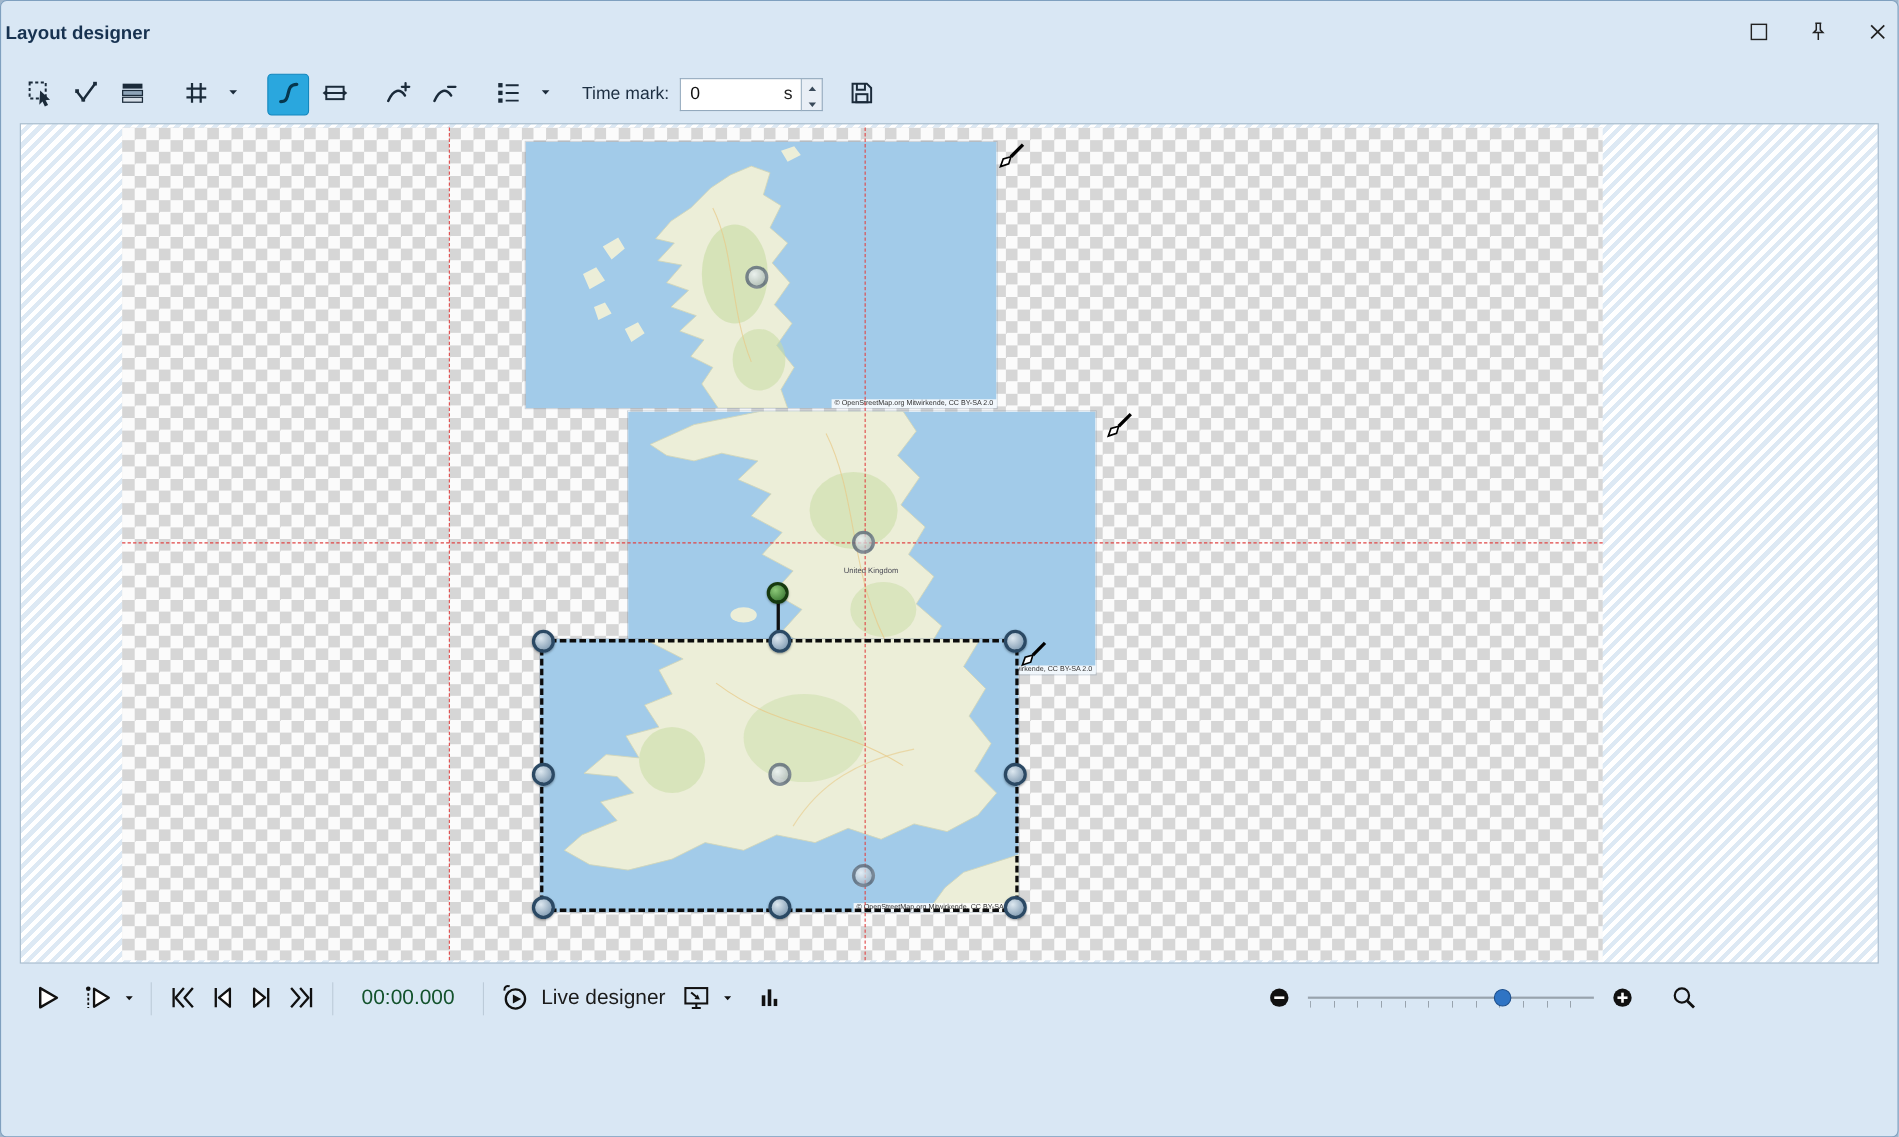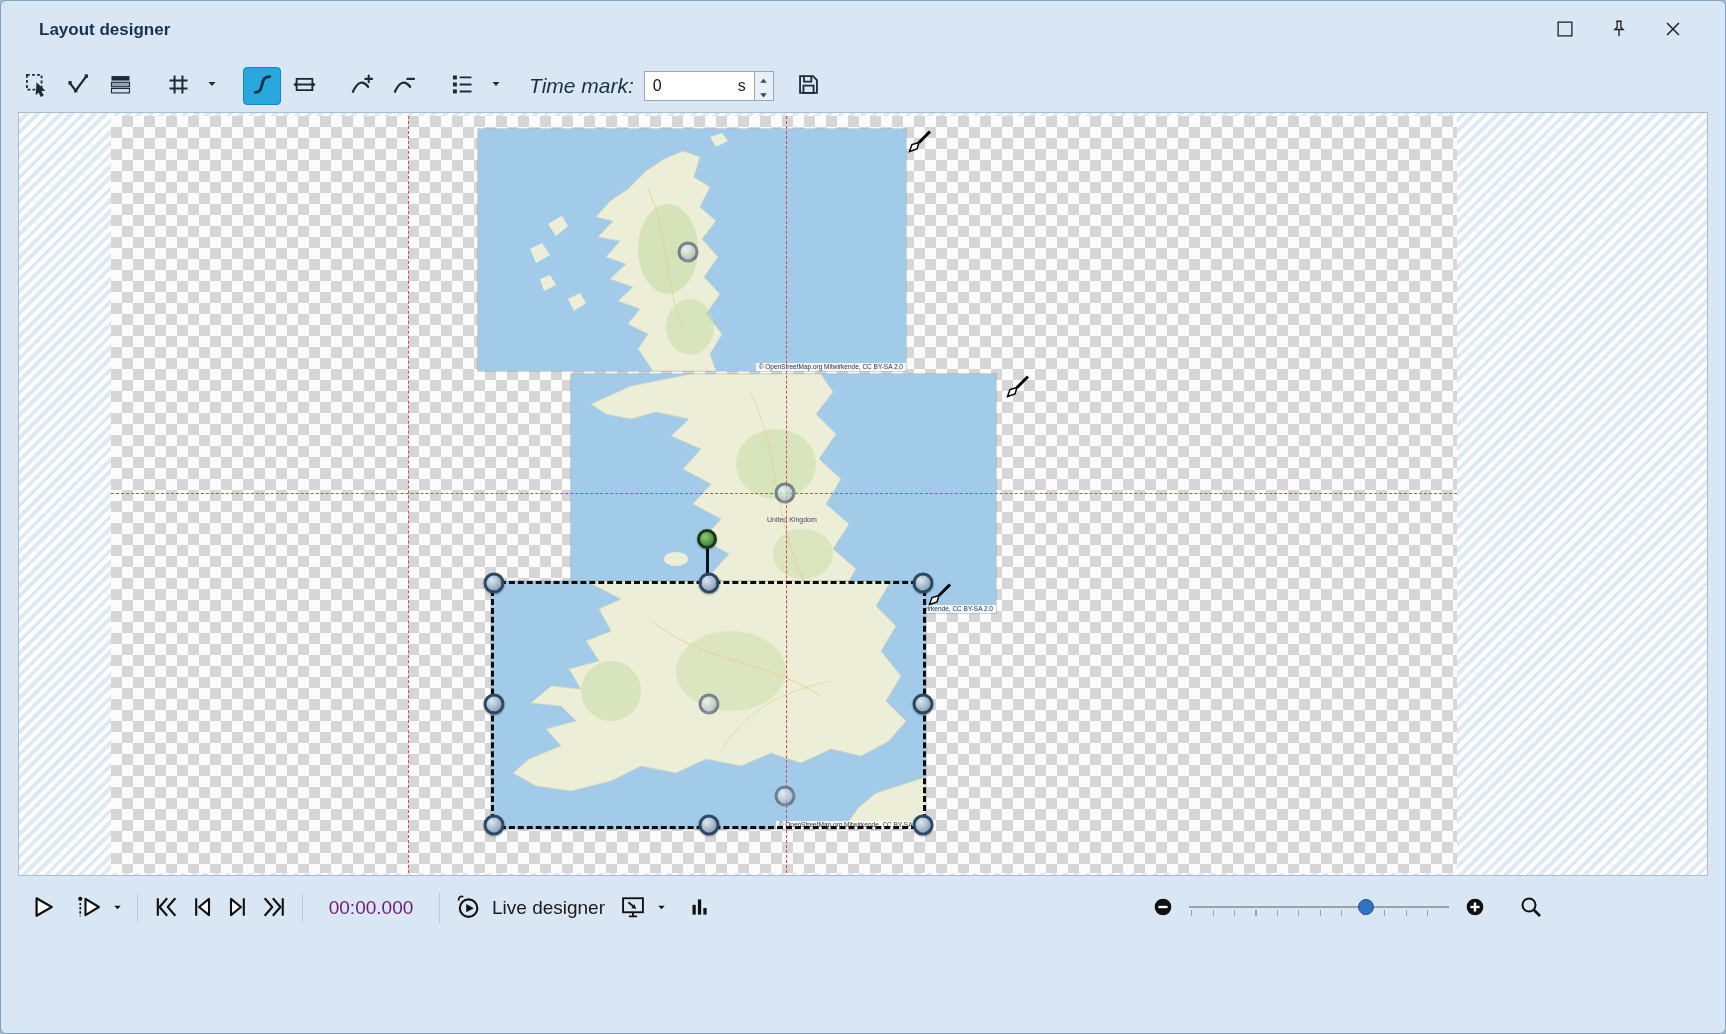--- a/index.html
+++ b/index.html
@@ -9,31 +9,31 @@
     background:#9fb6cc;
     font-family:"Liberation Sans", sans-serif;
   }
   .window {
     position:absolute; inset:0;
     background:#d9e7f4;
     border:1px solid #7fa0bf; border-radius:6px;
     overflow:hidden;
   }
   
-  .titlebar { position:absolute; top:0; left:0; right:0; height:58px; display:flex; align-items:center; padding:0 38px; }
+  .titlebar { position:absolute; top:0; left:0; right:0; height:58px; display:flex; align-items:center; padding:0 4px; }
   .title { font-size:17px; font-weight:bold; color:#173250; }
   .win-btns { margin-left:auto; display:flex; gap:26px; align-items:center; }
   .win-btn { width:28px; height:28px; display:flex; align-items:center; justify-content:center; background:none; border:none; padding:0; cursor:pointer; }
   
   .toolbar { position:absolute; top:58px; left:0; right:0; height:53px; display:flex; align-items:center; padding:0 16px; }
   .tbtn { width:38px; height:38px; margin-right:4px; display:flex; align-items:center; justify-content:center; background:none; border:1px solid transparent; border-radius:4px; padding:0; cursor:pointer; }
   .tbtn.active { background:#2aa7de; border-color:#1487bd; }
   .tbtn.narrow { width:22px; }
   .tgap { width:16px; flex:none; }
-  .tlabel { font-size:21px; color:#1d2f42; margin:0 10px 0 18px; white-space:nowrap;font-style:italic; }
+  .tlabel { font-size:16px; color:#1d2f42; margin:0 10px 0 18px; white-space:nowrap; }
   .time-field { display:flex; align-items:stretch; height:30px; }
   .time-input { width:92px; border:1px solid #93a9bd; border-right:none; background:#fff; font-size:16px; padding:0 8px; font-family:inherit; color:#111; outline:none; }
   .time-unit { border:1px solid #93a9bd; border-left:none; background:#fff; display:flex; align-items:center; padding:0 8px 0 2px; font-size:16px; color:#222; }
   .spin { width:19px; display:flex; flex-direction:column; border:1px solid #93a9bd; border-left:none; background:#e9eff6; }
   .spin button { flex:1; border:none; background:none; padding:0; display:flex; align-items:center; justify-content:center; cursor:pointer; }
   
   .canvas {
     position:absolute; top:111px; left:17px; width:1690px; height:764px;
     border:1px solid #a8bccd;
     background:repeating-linear-gradient(135deg, #ffffff 0 4px, #dde9f4 4px 8px);
@@ -68,21 +68,21 @@
   .handle.green {
     width:20px; height:20px; border-color:#16390f;
     background:radial-gradient(circle at 35% 32%, #8cc878, #2f6b28);
   }
   .brush { position:absolute; transform:translate(-50%,-50%); z-index:6; background:none; border:none; padding:0; cursor:pointer; }
   
   .transport { position:absolute; top:875px; left:0; right:0; height:64px; display:flex; align-items:center; padding:0 24px; }
   .pbtn { width:36px; height:36px; flex:none; display:flex; align-items:center; justify-content:center; background:none; border:none; padding:0; cursor:pointer; }
   .pbtn.narrow { width:20px; }
   .sep { width:1px; height:30px; background:#bccbd9; margin:0 10px; flex:none; }
-  .time-display { font-size:19px; color:#701a75; min-width:116px; text-align:center; flex:none; }
+  .time-display { font-size:19px; color:#14532d; min-width:116px; text-align:center; flex:none; }
   .live-label { font-size:19px; color:#1b1b1b; margin:0 10px 0 6px; white-space:nowrap; }
   .zoom-cluster { margin-left:auto; margin-right:156px; display:flex; align-items:center; gap:14px; }
   .slider { position:relative; width:260px; height:26px; flex:none; }
   .slider .track { position:absolute; left:0; right:0; top:11px; height:2px; background:#98a3ad; }
   .slider .ticks { position:absolute; left:2px; right:0; top:15px; height:6px;
     background:repeating-linear-gradient(90deg, #98a3ad 0 1px, transparent 1px 21.5px); }
   .slider .thumb { position:absolute; top:4px; left:169px; width:16px; height:16px; border-radius:50%; background:#2f74c4; border:1px solid #1d4e8a; padding:0; cursor:pointer; }
 </style>
 </head>
 <body>

